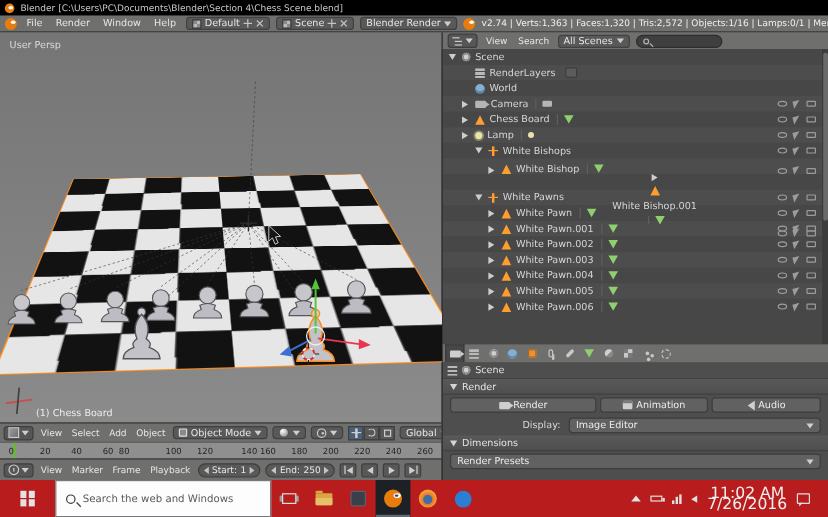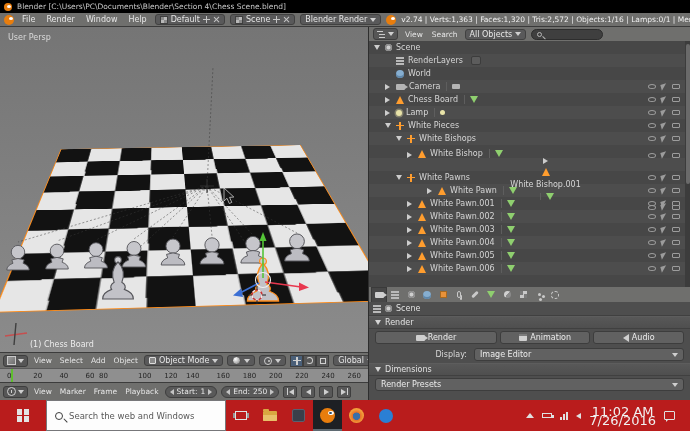--- a/index.html
+++ b/index.html
@@ -338,21 +338,21 @@
 
   <div class="ruler">
     <div class="cfline"></div>
   <span class="tick" style="left: 7px;">0</span>
       <span class="tick" style="left: 33.2px;">20</span>
       <span class="tick" style="left: 59.4px;">40</span>
       <span class="tick" style="left: 85.6px;">60</span>
       <span class="tick" style="left: 99px;">80</span>
       <span class="tick" style="left: 138px;">100</span>
       <span class="tick" style="left: 164.2px;">120</span>
-      <span class="tick" style="left: 186px;">140</span>
+      <span class="tick" style="left: 201px;">140</span>
       <span class="tick" style="left: 216.6px;">160</span>
       <span class="tick" style="left: 242.8px;">180</span>
       <span class="tick" style="left: 269px;">200</span>
       <span class="tick" style="left: 295.2px;">220</span>
       <span class="tick" style="left: 321.4px;">240</span>
       <span class="tick" style="left: 347.6px;">260</span>
     </div>
 
   <div class="hbar tlh">
     <span class="etype">
@@ -392,21 +392,21 @@
   </div>
 
   <div class="olh">
     <span class="etype">
         <span class="ic-tree"></span>
         <span class="caret"></span>
       </span>
     <span class="menu sm">View</span>
     <span class="menu sm">Search</span>
     <span class="chip">
-      <span>All Objects</span>
+      <span>All Scenes</span>
       <span class="caret"></span>
     </span>
     <span class="searchpill">
         <span class="mag"></span>
       </span>
   </div>
 
   <div class="outliner">
     <div>
         <div class="ol-row" style="padding-left: 3px;">
@@ -457,30 +457,20 @@
           <span class="ol-lb">Lamp</span>
           <span class="ol-data">
             <span class="ol-ic ic-data-lamp"></span>
           </span>
           <span class="ol-tg">
             <span class="tg tg-eye"></span>
             <span class="tg tg-pointer"></span>
             <span class="tg tg-camera"></span>
           </span>
         </div>
-        <div class="ol-row" style="padding-left: 14px;">
-          <span class="ol-exp open"></span>
-          <span class="ol-ic ic-empty"></span>
-          <span class="ol-lb">White Pieces</span>
-          <span class="ol-tg">
-            <span class="tg tg-eye"></span>
-            <span class="tg tg-pointer"></span>
-            <span class="tg tg-camera"></span>
-          </span>
-        </div>
         <div class="ol-row" style="padding-left: 25px;">
           <span class="ol-exp open"></span>
           <span class="ol-ic ic-empty"></span>
           <span class="ol-lb">White Bishops</span>
           <span class="ol-tg">
             <span class="tg tg-eye"></span>
             <span class="tg tg-pointer"></span>
             <span class="tg tg-camera"></span>
           </span>
         </div>
@@ -513,21 +503,21 @@
         <div class="ol-row" style="padding-left: 25px;">
           <span class="ol-exp open"></span>
           <span class="ol-ic ic-empty"></span>
           <span class="ol-lb">White Pawns</span>
           <span class="ol-tg">
             <span class="tg tg-eye"></span>
             <span class="tg tg-pointer"></span>
             <span class="tg tg-camera"></span>
           </span>
         </div>
-        <div class="ol-row" style="padding-left: 56px;">
+        <div class="ol-row" style="padding-left: 36px;">
           <span class="ol-exp closed"></span>
           <span class="ol-ic ic-mesh"></span>
           <span class="ol-lb">White Pawn</span>
           <span class="ol-data">
             <span class="ol-ic ic-data-mesh"></span>
           </span>
           <span class="ol-tg">
             <span class="tg tg-eye"></span>
             <span class="tg tg-pointer"></span>
             <span class="tg tg-camera"></span>

